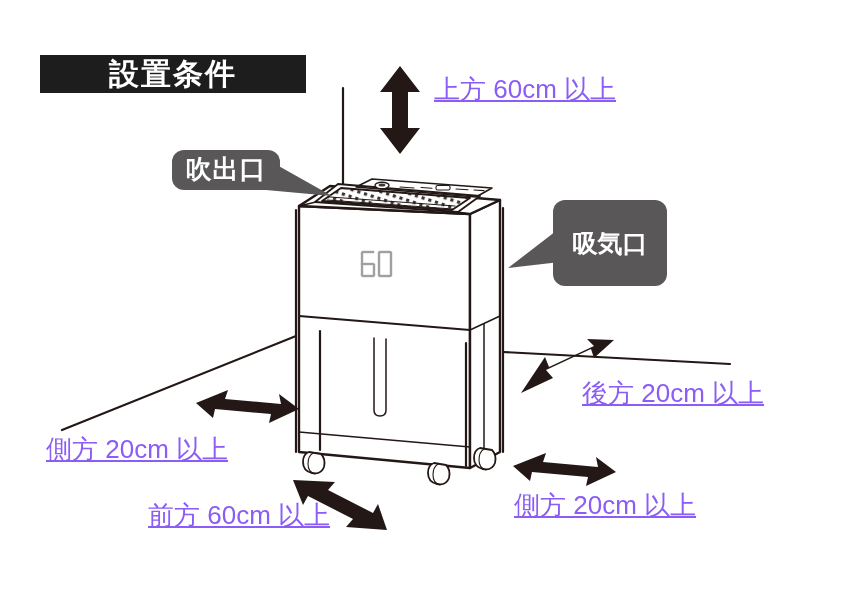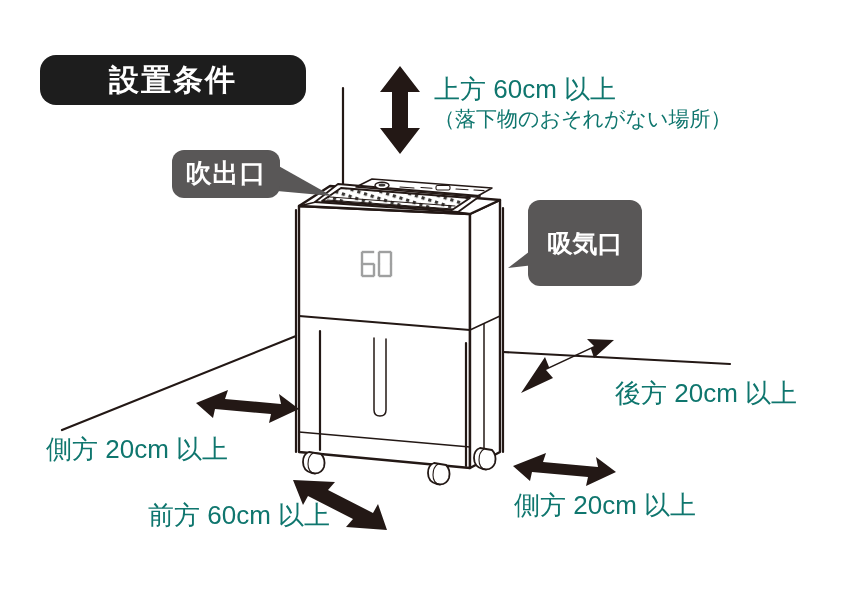--- a/index.html
+++ b/index.html
@@ -20,26 +20,25 @@
     left: 0;
     top: 0;
   }
 
   
   .title-banner {
     position: absolute;
     left: 40px;
     top: 55px;
     width: 266px;
-    height: 50px;
+    height: 38px;
     background: #1d1d1d;
     display: flex;
     align-items: center;
     justify-content: center;
-    border-radius: 16px;
   }
   .title-banner .title-text {
     color: #ffffff;
     font-size: 30px;
     font-weight: bold;
     letter-spacing: 2px;
     line-height: 1;
   }
 
   
@@ -55,48 +54,49 @@
     justify-content: center;
     line-height: 1.12;
     text-align: center;
   }
   .callout .cl-line { display: block; white-space: nowrap; }
 
   #callout-outlet {
     left: 172px;
     top: 150px;
     width: 108px;
-    height: 48px;
+    height: 40px;
     font-size: 26px;
     letter-spacing: 1px;
   }
   #callout-intake {
-    left: 528px;
+    left: 553px;
     top: 200px;
     width: 114px;
     height: 86px;
     font-size: 25px;
     letter-spacing: 0px;
   }
 
   
   .dim-label {
     position: absolute;
-    color: #0f766e;
+    color: #8b5cf6;
     font-size: 26px;
     white-space: nowrap;
     line-height: 1.22;
+    text-decoration: underline;
   }
   .dim-label .sub {
     display: block;
     font-size: 21px;
   }
 
   #dim-top      { left: 434px; top: 74px; }
-  #dim-rear     { left: 582px; top: 378px; margin-left: 33px; }
+  #dim-rear     { left: 582px; top: 378px; }
   #dim-side-l   { left: 46px;  top: 434px; }
   #dim-side-r   { left: 514px; top: 490px; }
   #dim-front    { left: 148px; top: 500px; }
 </style>
 </head>
 <body>
 
 <div id="stage">
 
   <svg id="art" width="860" height="614" viewBox="0 0 860 614">
@@ -255,21 +255,20 @@
   <div class="callout" id="callout-outlet">
     <span class="cl-line">吹出口</span>
   </div>
 
   <div class="callout" id="callout-intake">
     <span class="cl-line">吸気口</span>
   </div>
 
   <div class="dim-label" id="dim-top">
     <span>上方 60cm 以上</span>
-    <span class="sub">（落下物のおそれがない場所）</span>
   </div>
 
   <div class="dim-label" id="dim-rear">
     <span>後方 20cm 以上</span>
   </div>
 
   <div class="dim-label" id="dim-side-l">
     <span>側方 20cm 以上</span>
   </div>
 

